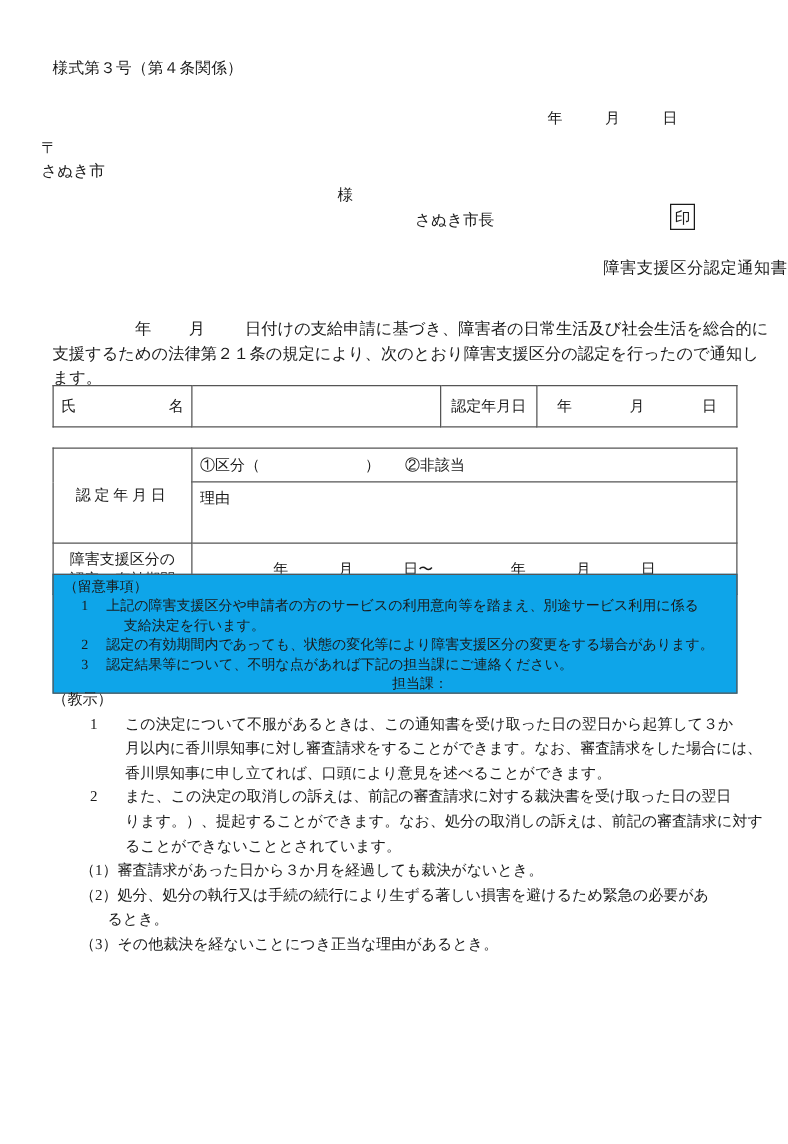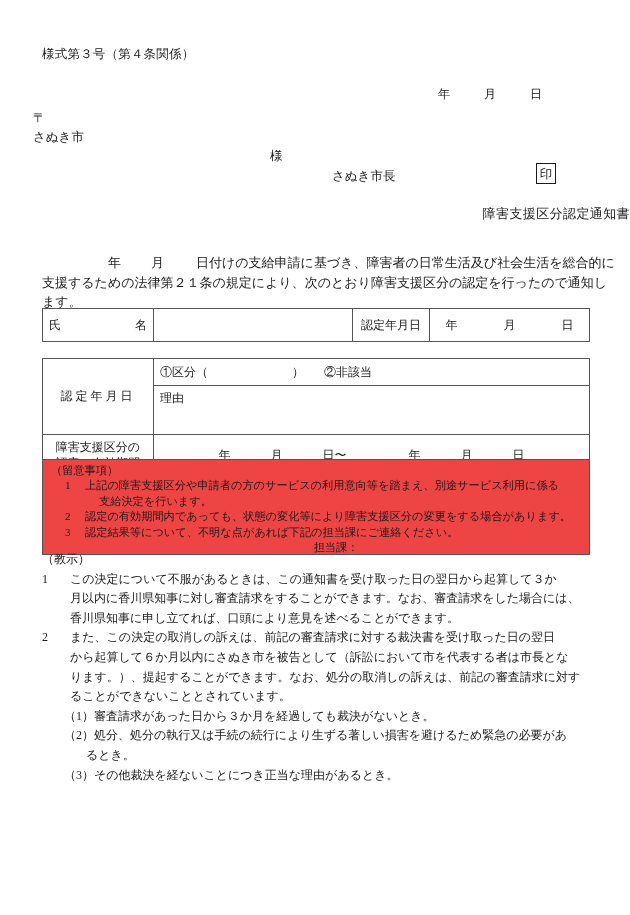--- a/index.html
+++ b/index.html
@@ -144,21 +144,21 @@
   #notes-box {
     position: absolute;
     left: 42px; top: 459px;
     width: 548px;
     height: 96px;
     border: 1.4px solid #555;
     box-sizing: border-box;
     font-size: 11.2px;
     line-height: 15.4px;
     padding: 3px 8px 0 8px;
-    background: #ef4444;
+    background: #0ea5e9;
   }
   #notes-box .nhead { display:block; }
   #notes-box .nitem { display:block; white-space: nowrap; padding-left: 14px; text-indent: 0; }
   #notes-box .nnum { display:inline-block; width: 20px; }
   #notes-box .ncont { display:block; white-space: nowrap; padding-left: 48px; }
   #notes-contact-line {
     display: block;
     text-align: center;
     padding-left: 40px;
     white-space: nowrap;
@@ -166,21 +166,21 @@
 
   
   #instructions {
     position: absolute;
     left: 42px; top: 550px;
     width: 560px;
     font-size: 12px;
     line-height: 19.6px;
   }
   #instructions .ihead { display:block; }
-  #instructions .para { display:block; }
+  #instructions .para { display:block;margin-left:30px; }
   #instructions .ln { display:block; white-space: nowrap; }
   #instructions .inum { display:inline-block; width: 28px; }
   #instructions .icont { padding-left: 28px; }
   #instructions .sub { display:block; white-space:nowrap; padding-left: 22px; }
   #instructions .subcont { display:block; white-space:nowrap; padding-left: 44px; }
 </style>
 </head>
 <body>
 
 <div class="page">
@@ -269,21 +269,20 @@
     <span class="ihead">（教示）</span>
 
     <span class="para">
       <span class="ln"><span class="inum">1</span><span>この決定について不服があるときは、この通知書を受け取った日の翌日から起算して３か</span></span>
       <span class="ln icont">月以内に香川県知事に対し審査請求をすることができます。なお、審査請求をした場合には、</span>
       <span class="ln icont">香川県知事に申し立てれば、口頭により意見を述べることができます。</span>
     </span>
 
     <span class="para">
       <span class="ln"><span class="inum">2</span><span>また、この決定の取消しの訴えは、前記の審査請求に対する裁決書を受け取った日の翌日</span></span>
-      <span class="ln icont">から起算して６か月以内にさぬき市を被告として（訴訟において市を代表する者は市長とな</span>
       <span class="ln icont">ります。）、提起することができます。なお、処分の取消しの訴えは、前記の審査請求に対す</span>
       <span class="ln icont">ることができないこととされています。</span>
     </span>
 
     <span class="sub"><span>（1）</span><span>審査請求があった日から３か月を経過しても裁決がないとき。</span></span>
 
     <span class="sub"><span>（2）</span><span>処分、処分の執行又は手続の続行により生ずる著しい損害を避けるため緊急の必要があ</span></span>
     <span class="subcont">るとき。</span>
 
     <span class="sub"><span>（3）</span><span>その他裁決を経ないことにつき正当な理由があるとき。</span></span>

